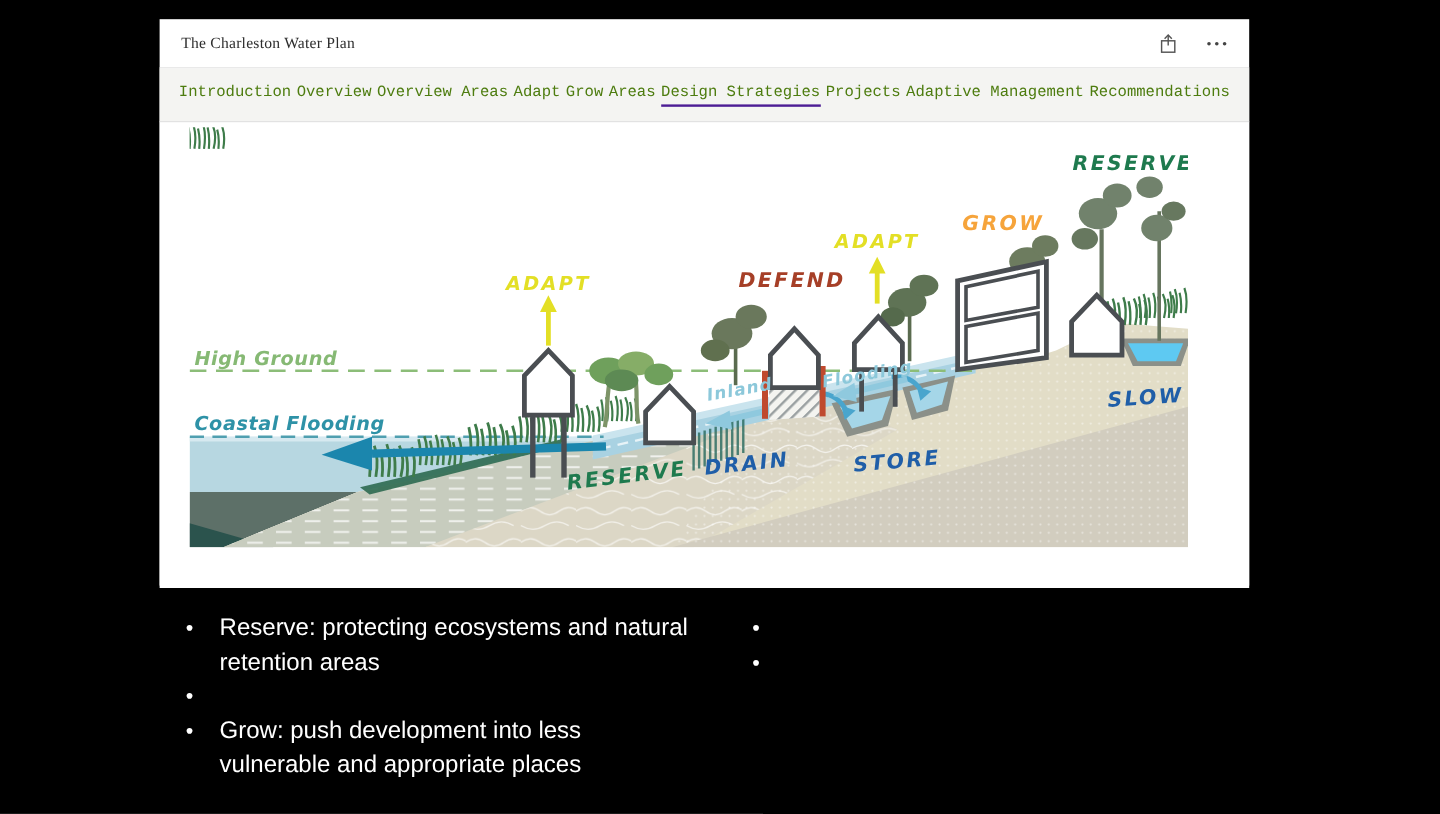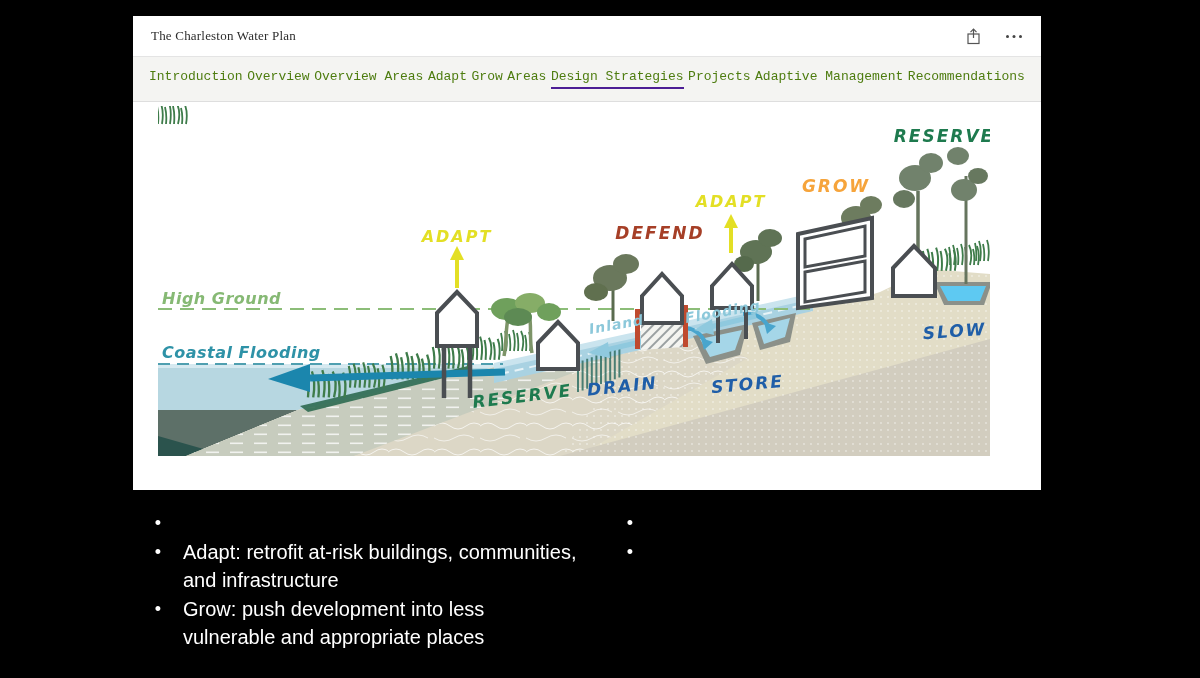--- a/index.html
+++ b/index.html
@@ -245,24 +245,24 @@
           <text x="590" y="284" font-size="17" letter-spacing="2" text-anchor="middle" transform="rotate(-5 590 284)" fill="#1f5ea8">STORE</text>
           <text x="797" y="231" font-size="17" letter-spacing="2" text-anchor="middle" transform="rotate(-4 797 231)" fill="#1f5ea8">SLOW</text>
         </g>
       </svg>
     </div>
   </div>
 
   <div class="bullets-col left">
     <div class="bullet-item">
       <span class="dot">•</span>
-    </div>
-    <div class="bullet-item">
-      <span class="dot">•</span>
-      <span class="txt">Adapt: retrofit at-risk buildings, communities, and infrastructure</span>
+      <span class="txt">Reserve: protecting ecosystems and natural retention areas</span>
+    </div>
+    <div class="bullet-item">
+      <span class="dot">•</span>
     </div>
     <div class="bullet-item">
       <span class="dot">•</span>
       <span class="txt">Grow: push development into less vulnerable and appropriate places</span>
     </div>
   </div>
   <div class="bullets-col right">
     <div class="bullet-item">
       <span class="dot">•</span>
     </div>

